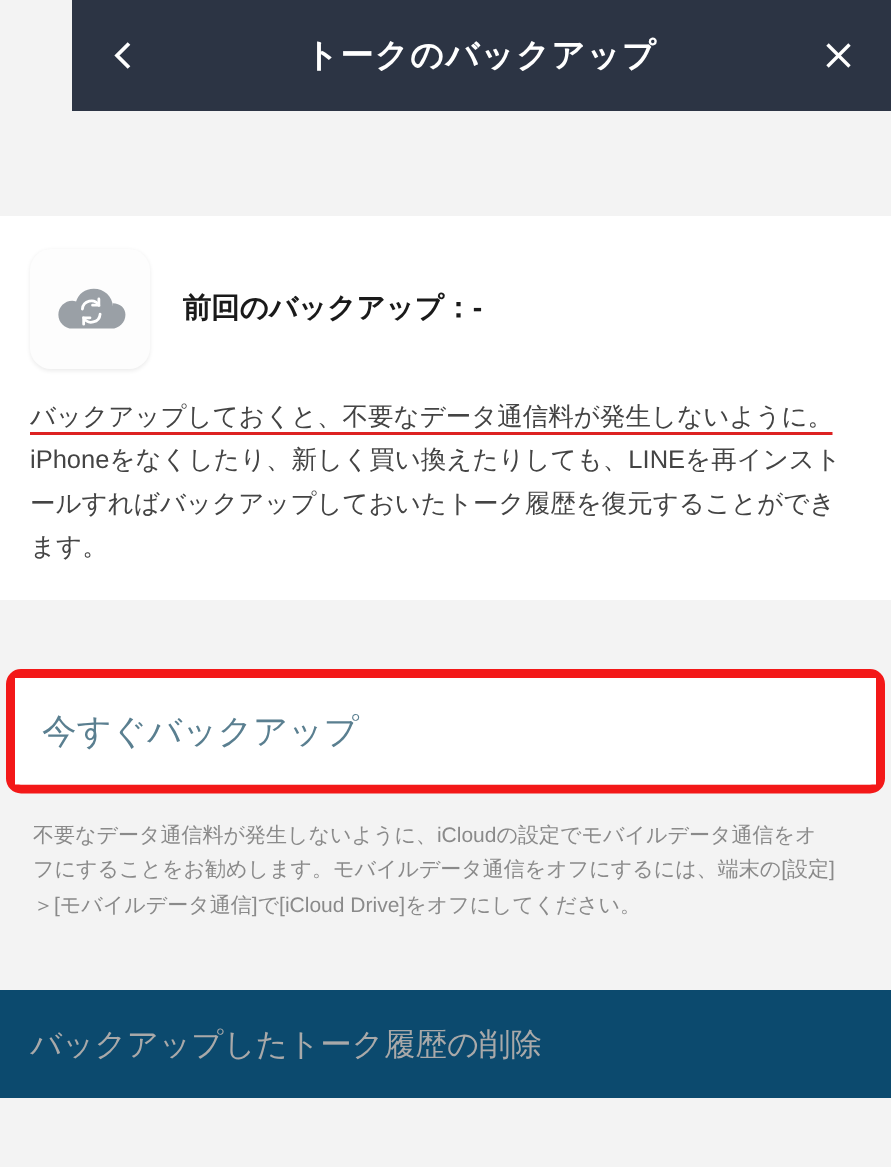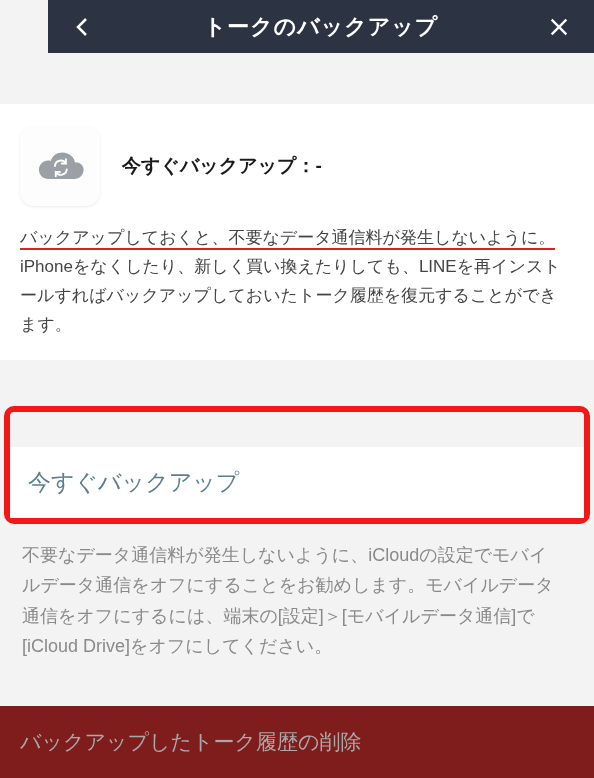--- a/index.html
+++ b/index.html
@@ -12,24 +12,24 @@
   .section-gap { height: 70px; }
   .info-card { background: #fff; padding: 22px 20px 20px 20px; }
   .info-head { display: flex; align-items: center; gap: 22px; margin-bottom: 18px; }
   .cloud-icon-box { width: 80px; height: 80px; border-radius: 14px; background: #fdfdfd; box-shadow: 0 1px 3px rgba(0,0,0,0.08); display:flex; align-items:center; justify-content:center; }
   .cloud-icon-box svg { width: 54px; height: 38px; }
   .info-lines { font-weight: 700; font-size: 19px; line-height: 1.55; color: #1a1a1a; }
   .info-body { font-size: 17px; line-height: 1.7; color: #444; }
   .info-body .underline-red { border-bottom: 2px solid #d22; padding-bottom: 1px; }
   .backup-section { margin-top: 46px; }
   .backup-btn-wrap { border: 6px solid #f31818; border-radius: 10px; margin: 0 4px; }
-  .backup-btn { background: #fff; padding: 20px 18px; font-size: 23px; color: #5a7f90; font-weight: 500; cursor: pointer; margin-top: 35px; }
-  .note { font-size: 18px; line-height: 1.7; color: #8a8a8a; padding: 16px 36px 0 22px; }
+  .backup-btn { background: #fff; padding: 20px 18px; font-size: 23px; color: #5a7f90; font-weight: 500; cursor: pointer; }
+  .note { font-size: 14px; line-height: 1.7; color: #8a8a8a; padding: 16px 36px 0 22px; }
   .delete-section { margin-top: 44px; }
-  .delete-row { background: #7f1d1d; padding: 22px 20px; font-size: 21px; color: #a9a9a9; cursor: pointer; }
+  .delete-row { background: #0c4a6e; padding: 22px 20px; font-size: 21px; color: #a9a9a9; cursor: pointer; }
 </style>
 </head>
 <body>
 
 <div class="screen">
 
   <div class="navbar">
     <div class="nav-btn">
       <svg viewBox="0 0 24 24" width="24" height="24">
           <polyline points="15 4 7 12 15 20"></polyline>
@@ -53,21 +53,21 @@
           <path d="M50 20c0-8-7-14-15-14-7 0-12 4-14 10-1-0.3-2-0.5-3-0.5-6 0-11 5-11 11s5 11 11 11h31c6 0 11-5 11-11 0-5-4-9-10-9z" fill="#9aa0a6"></path>
           <g stroke="#fff" stroke-width="2.2" fill="none" stroke-linecap="round">
             <path d="M26 22 a7 7 0 0 1 13 -3"></path>
             <polyline points="39 14 39 19 34 19"></polyline>
             <path d="M40 26 a7 7 0 0 1 -13 3"></path>
             <polyline points="27 34 27 29 32 29"></polyline>
           </g>
         </svg>
       </div>
       <div class="info-lines">
-        <div>今すぐバックアップ：-</div>
+        <div>前回のバックアップ：-</div>
       </div>
     </div>
     <div class="info-body">
       <span class="underline-red">バックアップしておくと、不要なデータ通信料が発生しないように。</span>
       <span>iPhoneをなくしたり、新しく買い換えたりしても、LINEを再インストールすればバックアップしておいたトーク履歴を復元することができます。</span>
     </div>
   </div>
 
   <div class="backup-section">
     <div class="backup-btn-wrap">

